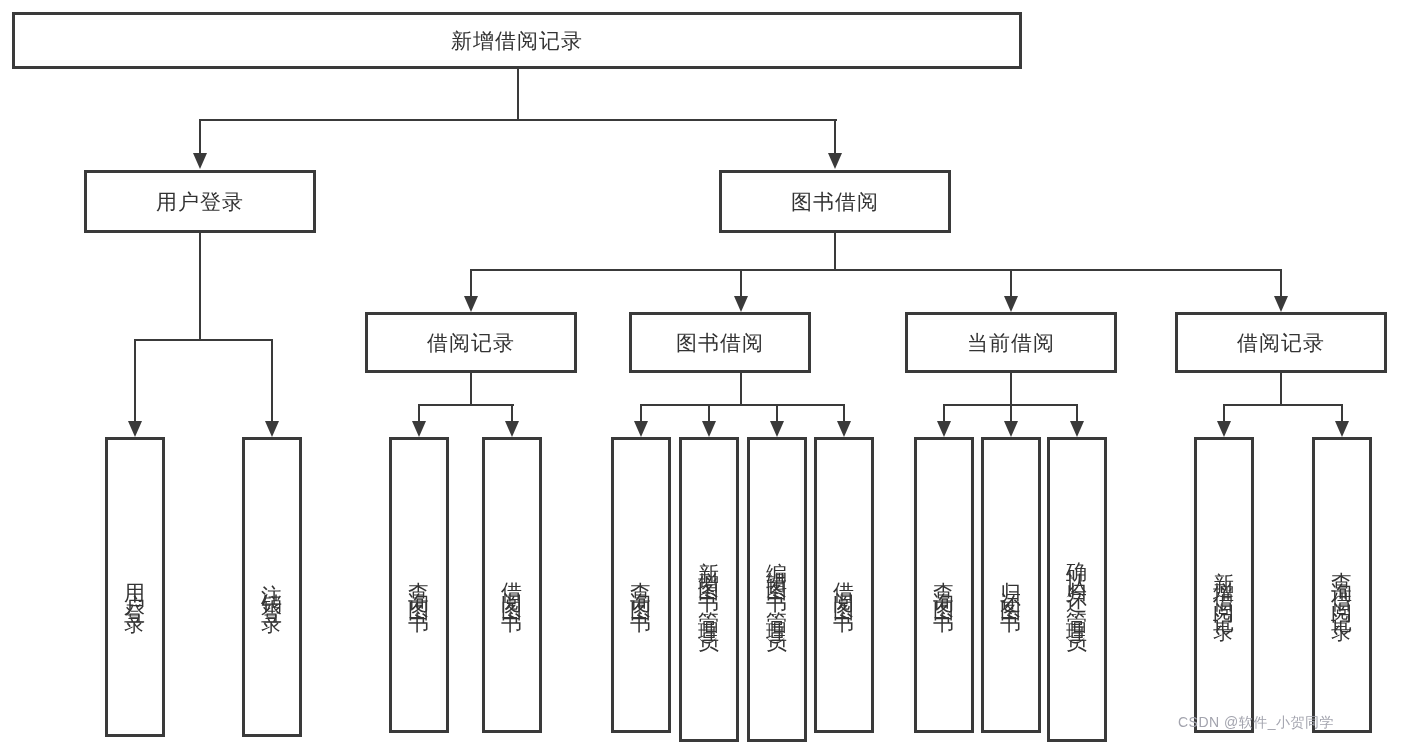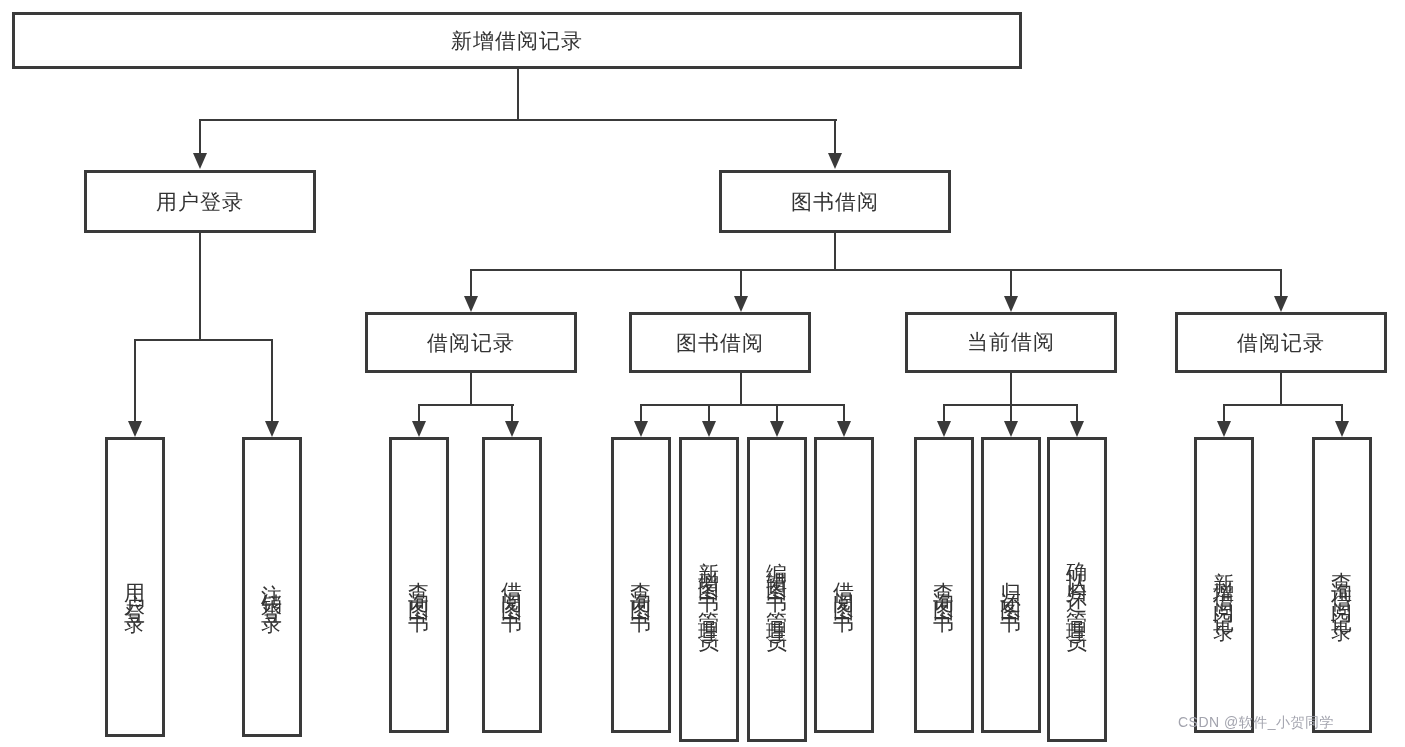--- a/index.html
+++ b/index.html
@@ -120,21 +120,21 @@
   <div class="node" style="left:719px;top:170px;width:232px;height:63px;">
     <span class="hlabel">图书借阅</span>
   </div>
 
   <div class="node" style="left:365px;top:312px;width:212px;height:61px;">
     <span class="hlabel">借阅记录</span>
   </div>
   <div class="node" style="left:605px;top:312px;width:182px;height:61px;margin-left:24px;">
     <span class="hlabel">图书借阅</span>
   </div>
-  <div class="node" style="left:905px;top:312px;width:212px;height:61px;font-family:Liberation Serif, serif;">
+  <div class="node" style="left:905px;top:312px;width:212px;height:61px;">
     <span class="hlabel">当前借阅</span>
   </div>
   <div class="node" style="left:1175px;top:312px;width:212px;height:61px;">
     <span class="hlabel">借阅记录</span>
   </div>
 
   <div class="node" style="left:105px;top:437px;width:60px;height:300px;">
     <span class="vlabel">用户登录</span>
   </div>
   <div class="node" style="left:242px;top:437px;width:60px;height:300px;">

